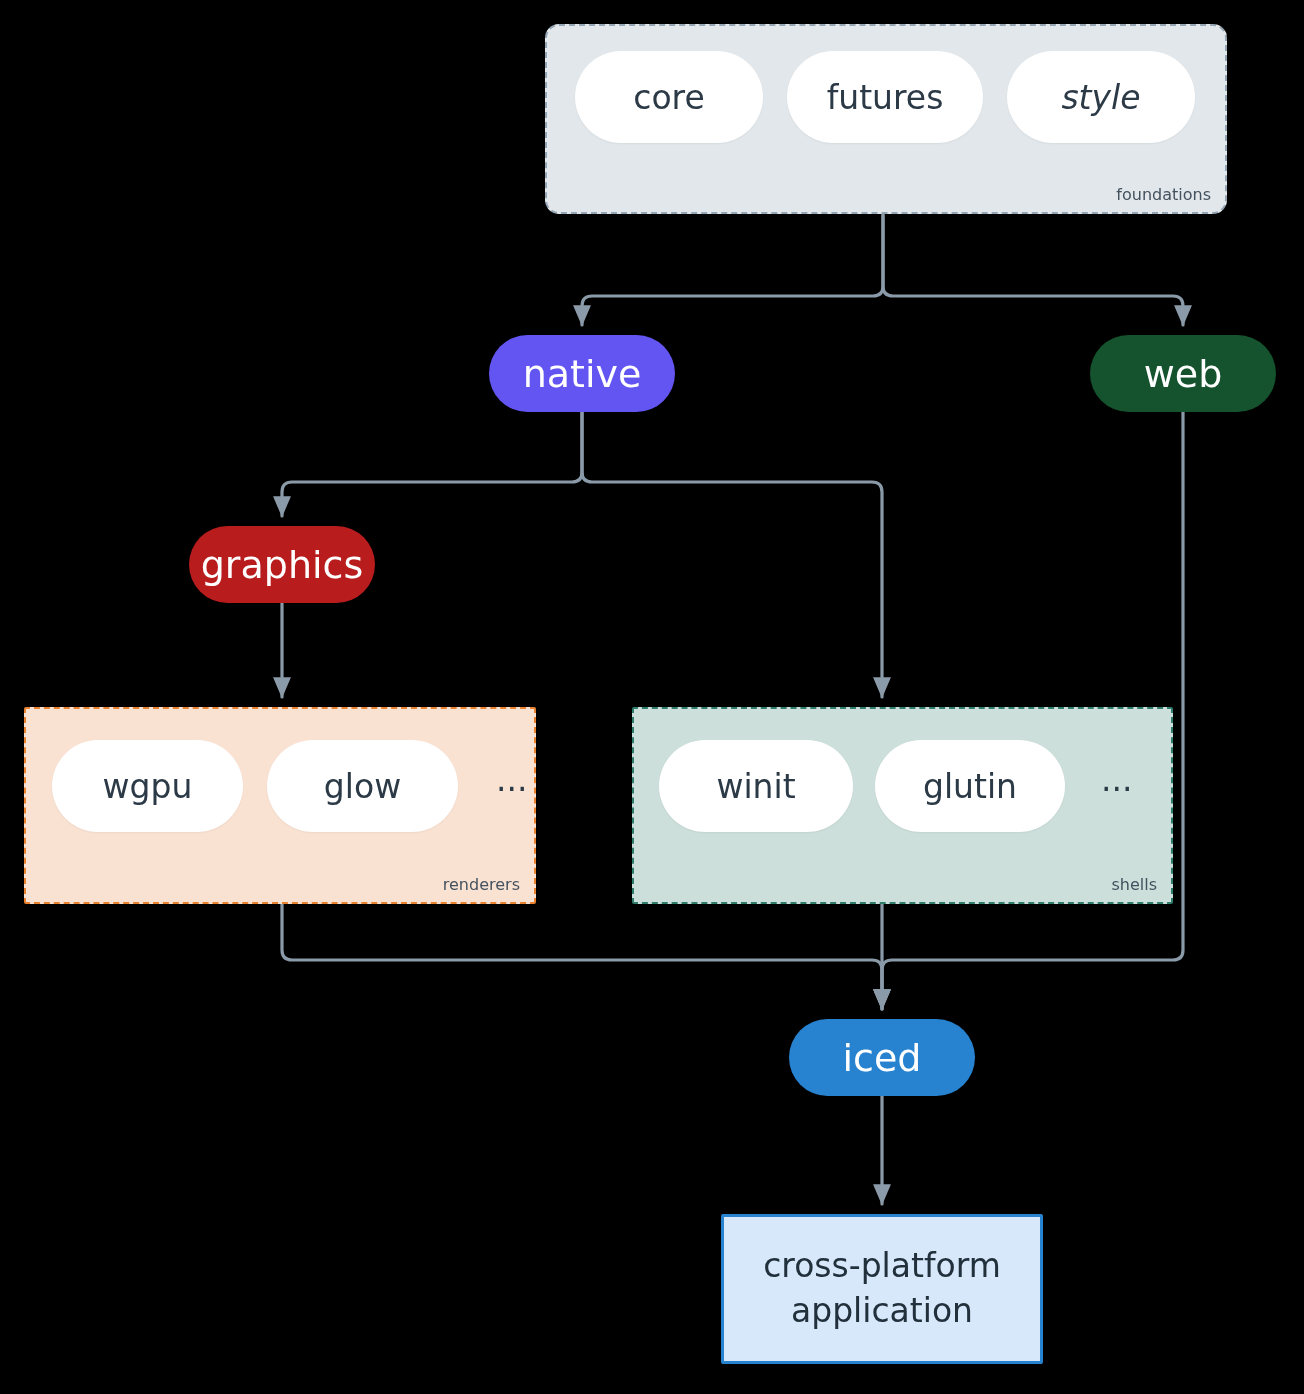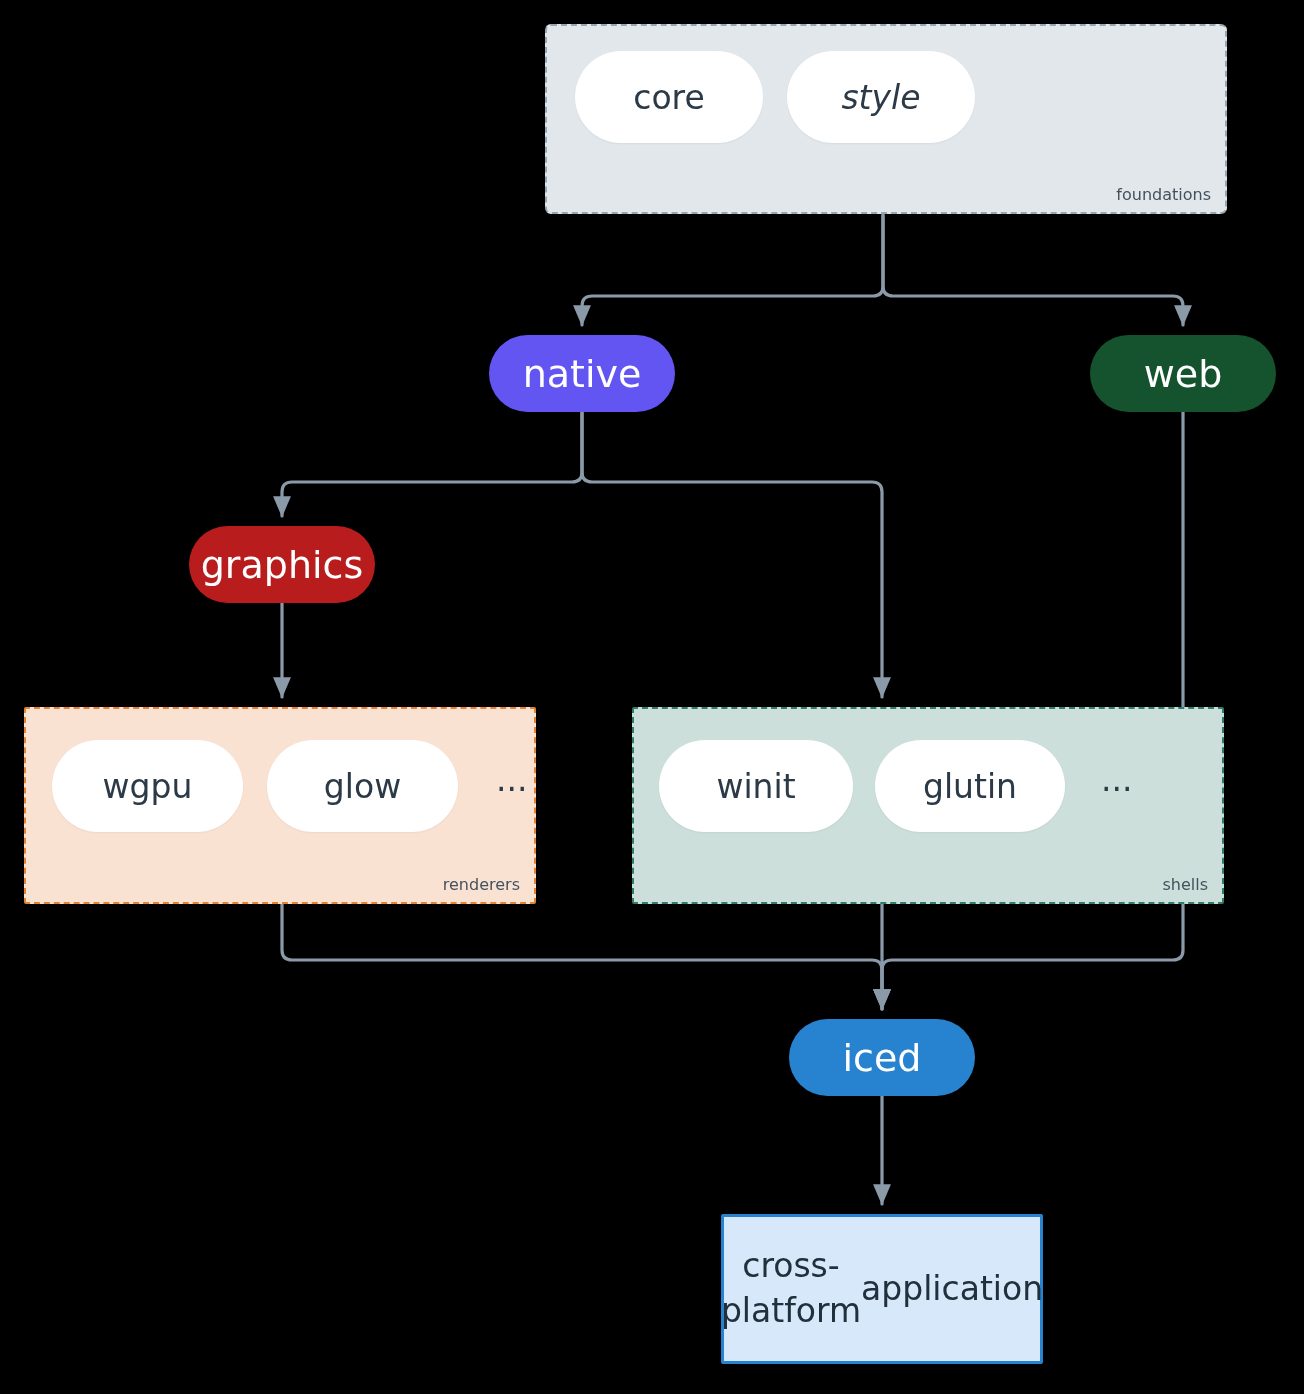--- a/index.html
+++ b/index.html
@@ -48,21 +48,21 @@
     align-items: center;
   }
 
   #cluster-foundations {
     left: 545px;
     top: 24px;
     width: 682px;
     height: 190px;
     background: #e1e7ea;
     border: 2px dashed #97a6b4;
-    border-radius: 6px;
+    border-radius: 14px;
   }
   #cluster-foundations .pill-row {
     left: 28px;
     top: 25px;
     gap: 24px;
   }
 
   #cluster-renderers {
     left: 24px;
     top: 707px;
@@ -74,21 +74,21 @@
   }
   #cluster-renderers .pill-row {
     left: 26px;
     top: 31px;
     gap: 24px;
   }
 
   #cluster-shells {
     left: 632px;
     top: 707px;
-    width: 592px;
+    width: 541px;
     height: 197px;
     background: #cddfda;
     border: 2px dashed #2f7d6b;
     border-radius: 2px;
   }
   #cluster-shells .pill-row {
     left: 25px;
     top: 31px;
     gap: 22px;
   }
@@ -168,21 +168,21 @@
   #node-application {
     position: absolute;
     left: 721px;
     top: 1214px;
     width: 322px;
     height: 150px;
     background: #d6e8fa;
     border: 3px solid #2783d0;
     border-radius: 2px;
     display: flex;
-    flex-direction: row;
+    flex-direction: column;
     align-items: center;
     justify-content: center;
     color: #22303c;
     font-size: 33px;
     line-height: 1.35;
     box-sizing: border-box;
     text-align: center;
   }
 </style>
 </head>
@@ -214,20 +214,21 @@
 
       <path d="M 1183,412 L 1183,950 Q 1183,960 1173,960 L 892,960 Q 882,960 882,970 L 882,1009" marker-end="url(#arrowhead)"></path>
 
       <path d="M 882,1096 L 882,1204" marker-end="url(#arrowhead)"></path>
     </g>
   </svg>
 
   <div id="cluster-foundations" class="cluster">
     <div class="pill-row">
       <div class="pill w-core">core</div>
+      <div class="pill w-futures">futures</div>
       <div class="pill w-style">style</div>
     </div>
     <div class="cluster-label">foundations</div>
   </div>
 
   <div id="cluster-renderers" class="cluster">
     <div class="pill-row">
       <div class="pill w-wgpu">wgpu</div>
       <div class="pill w-glow">glow</div>
       <div class="ellipsis">...</div>

